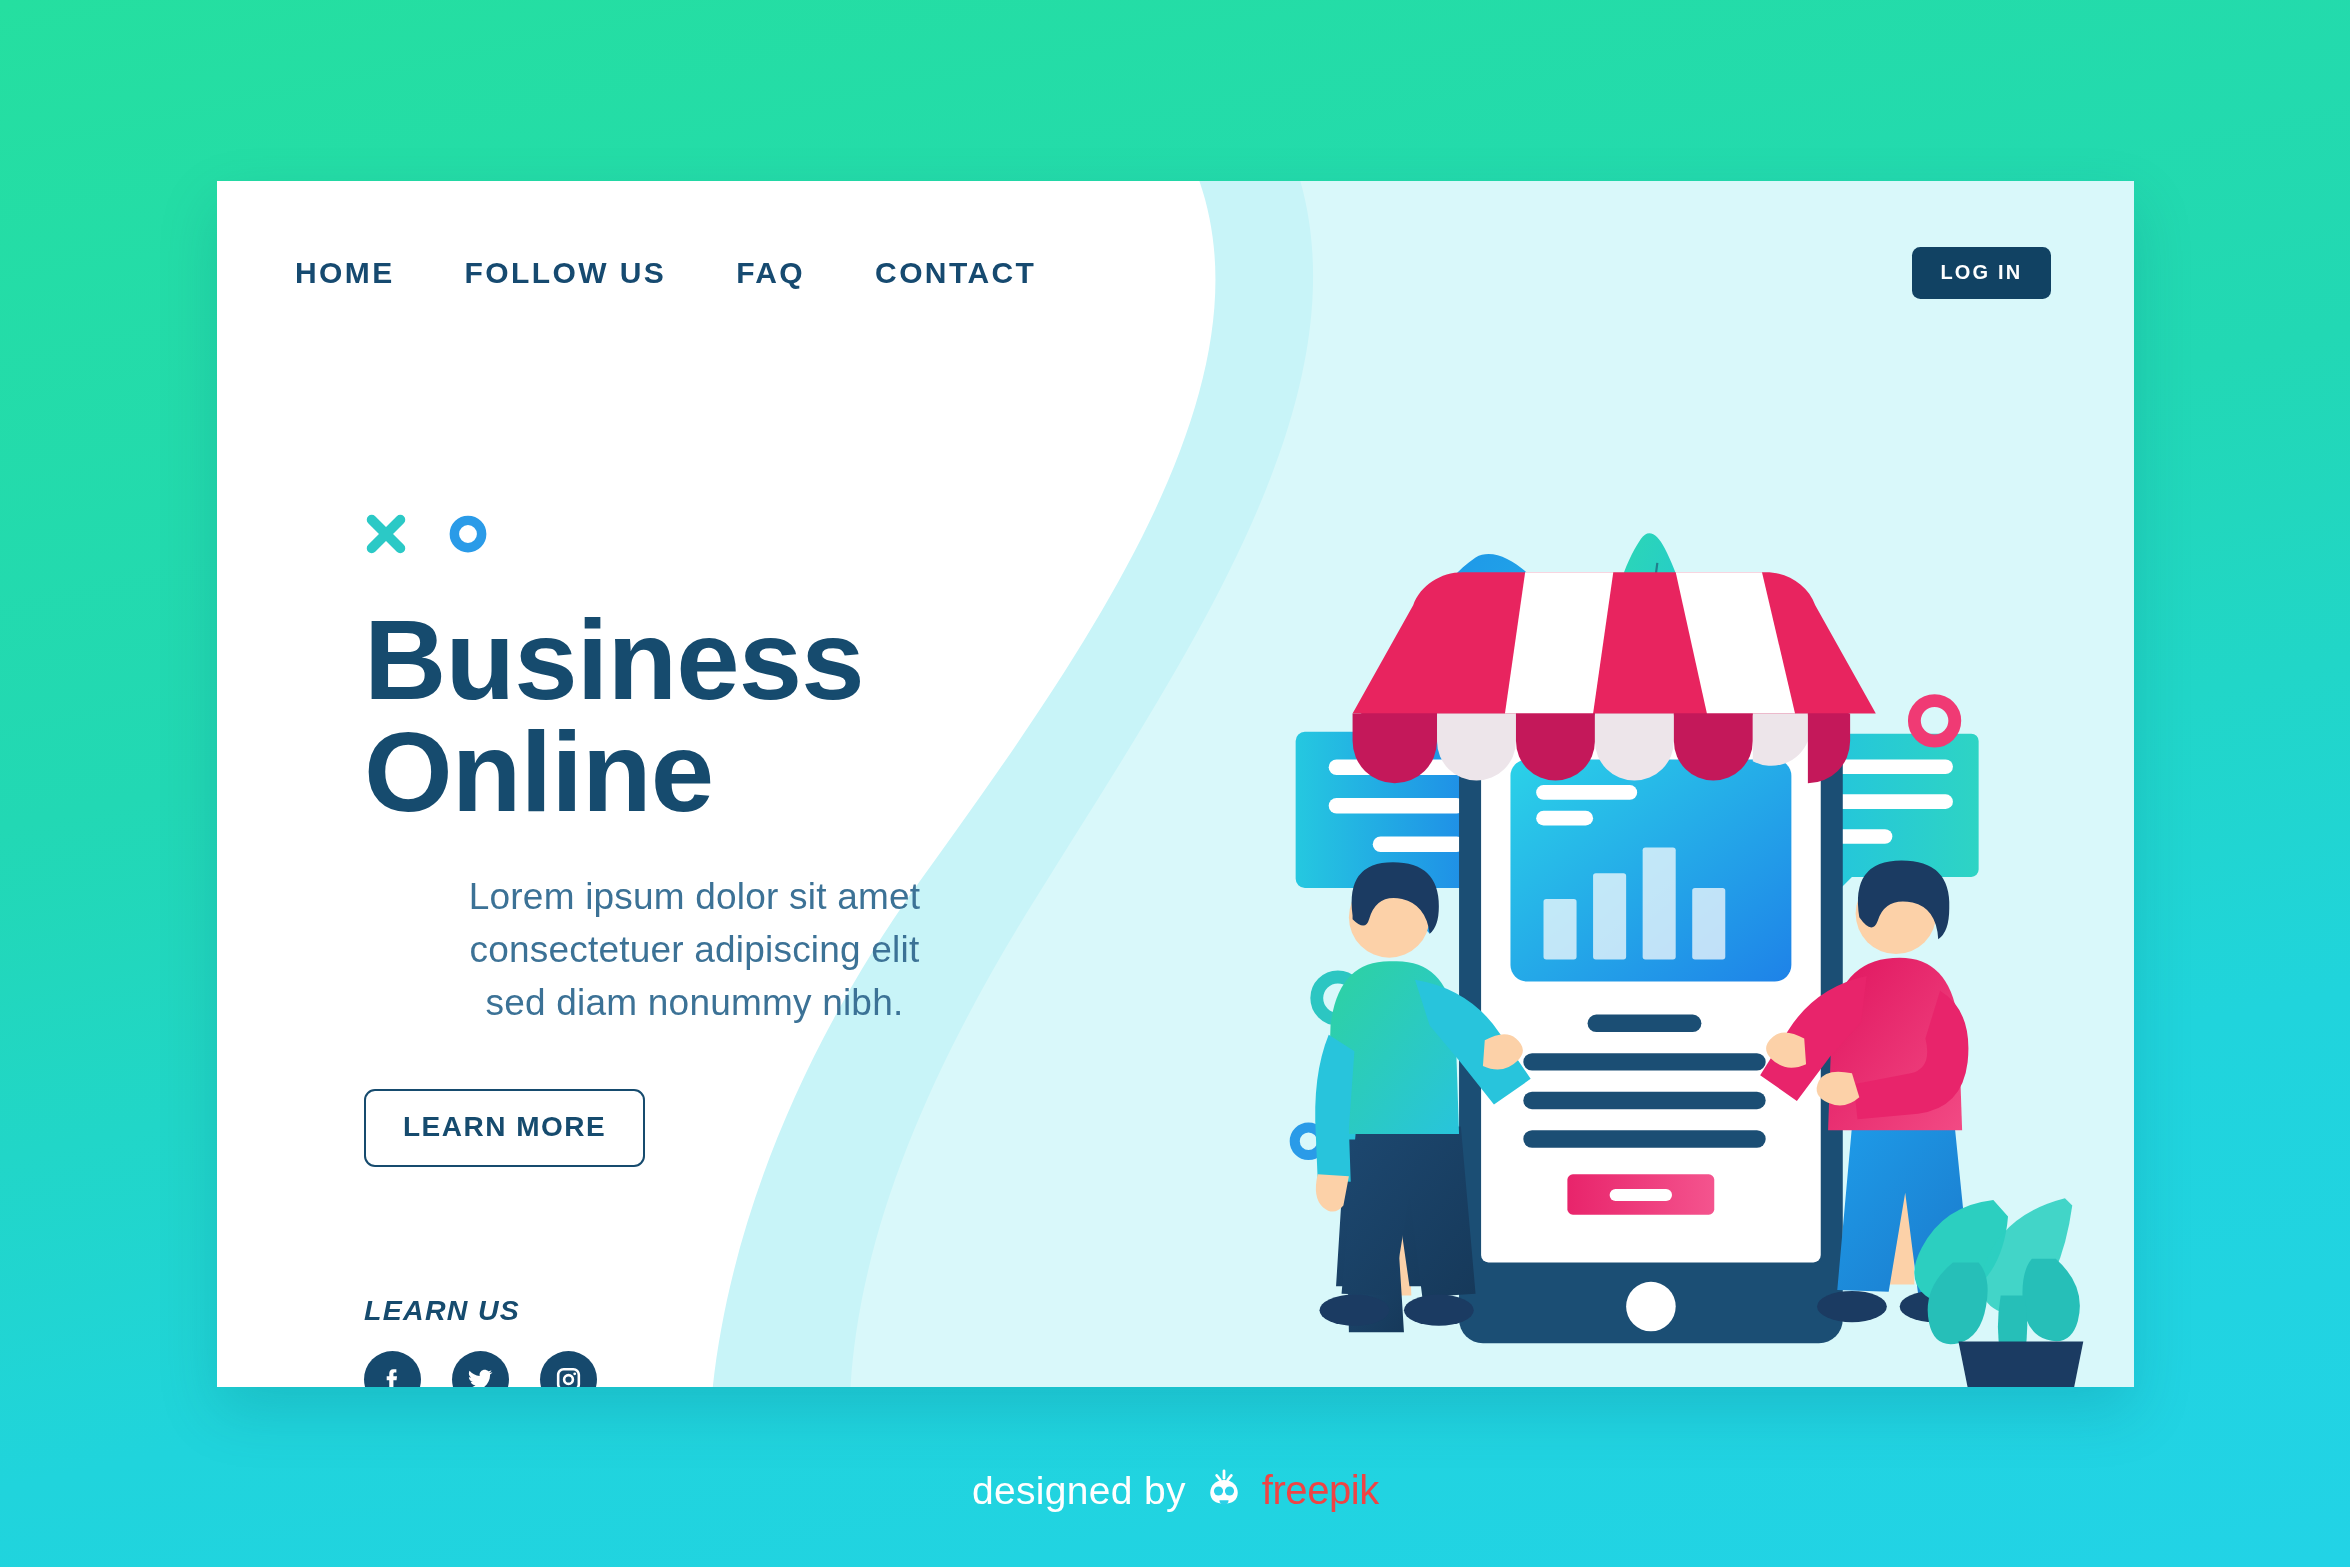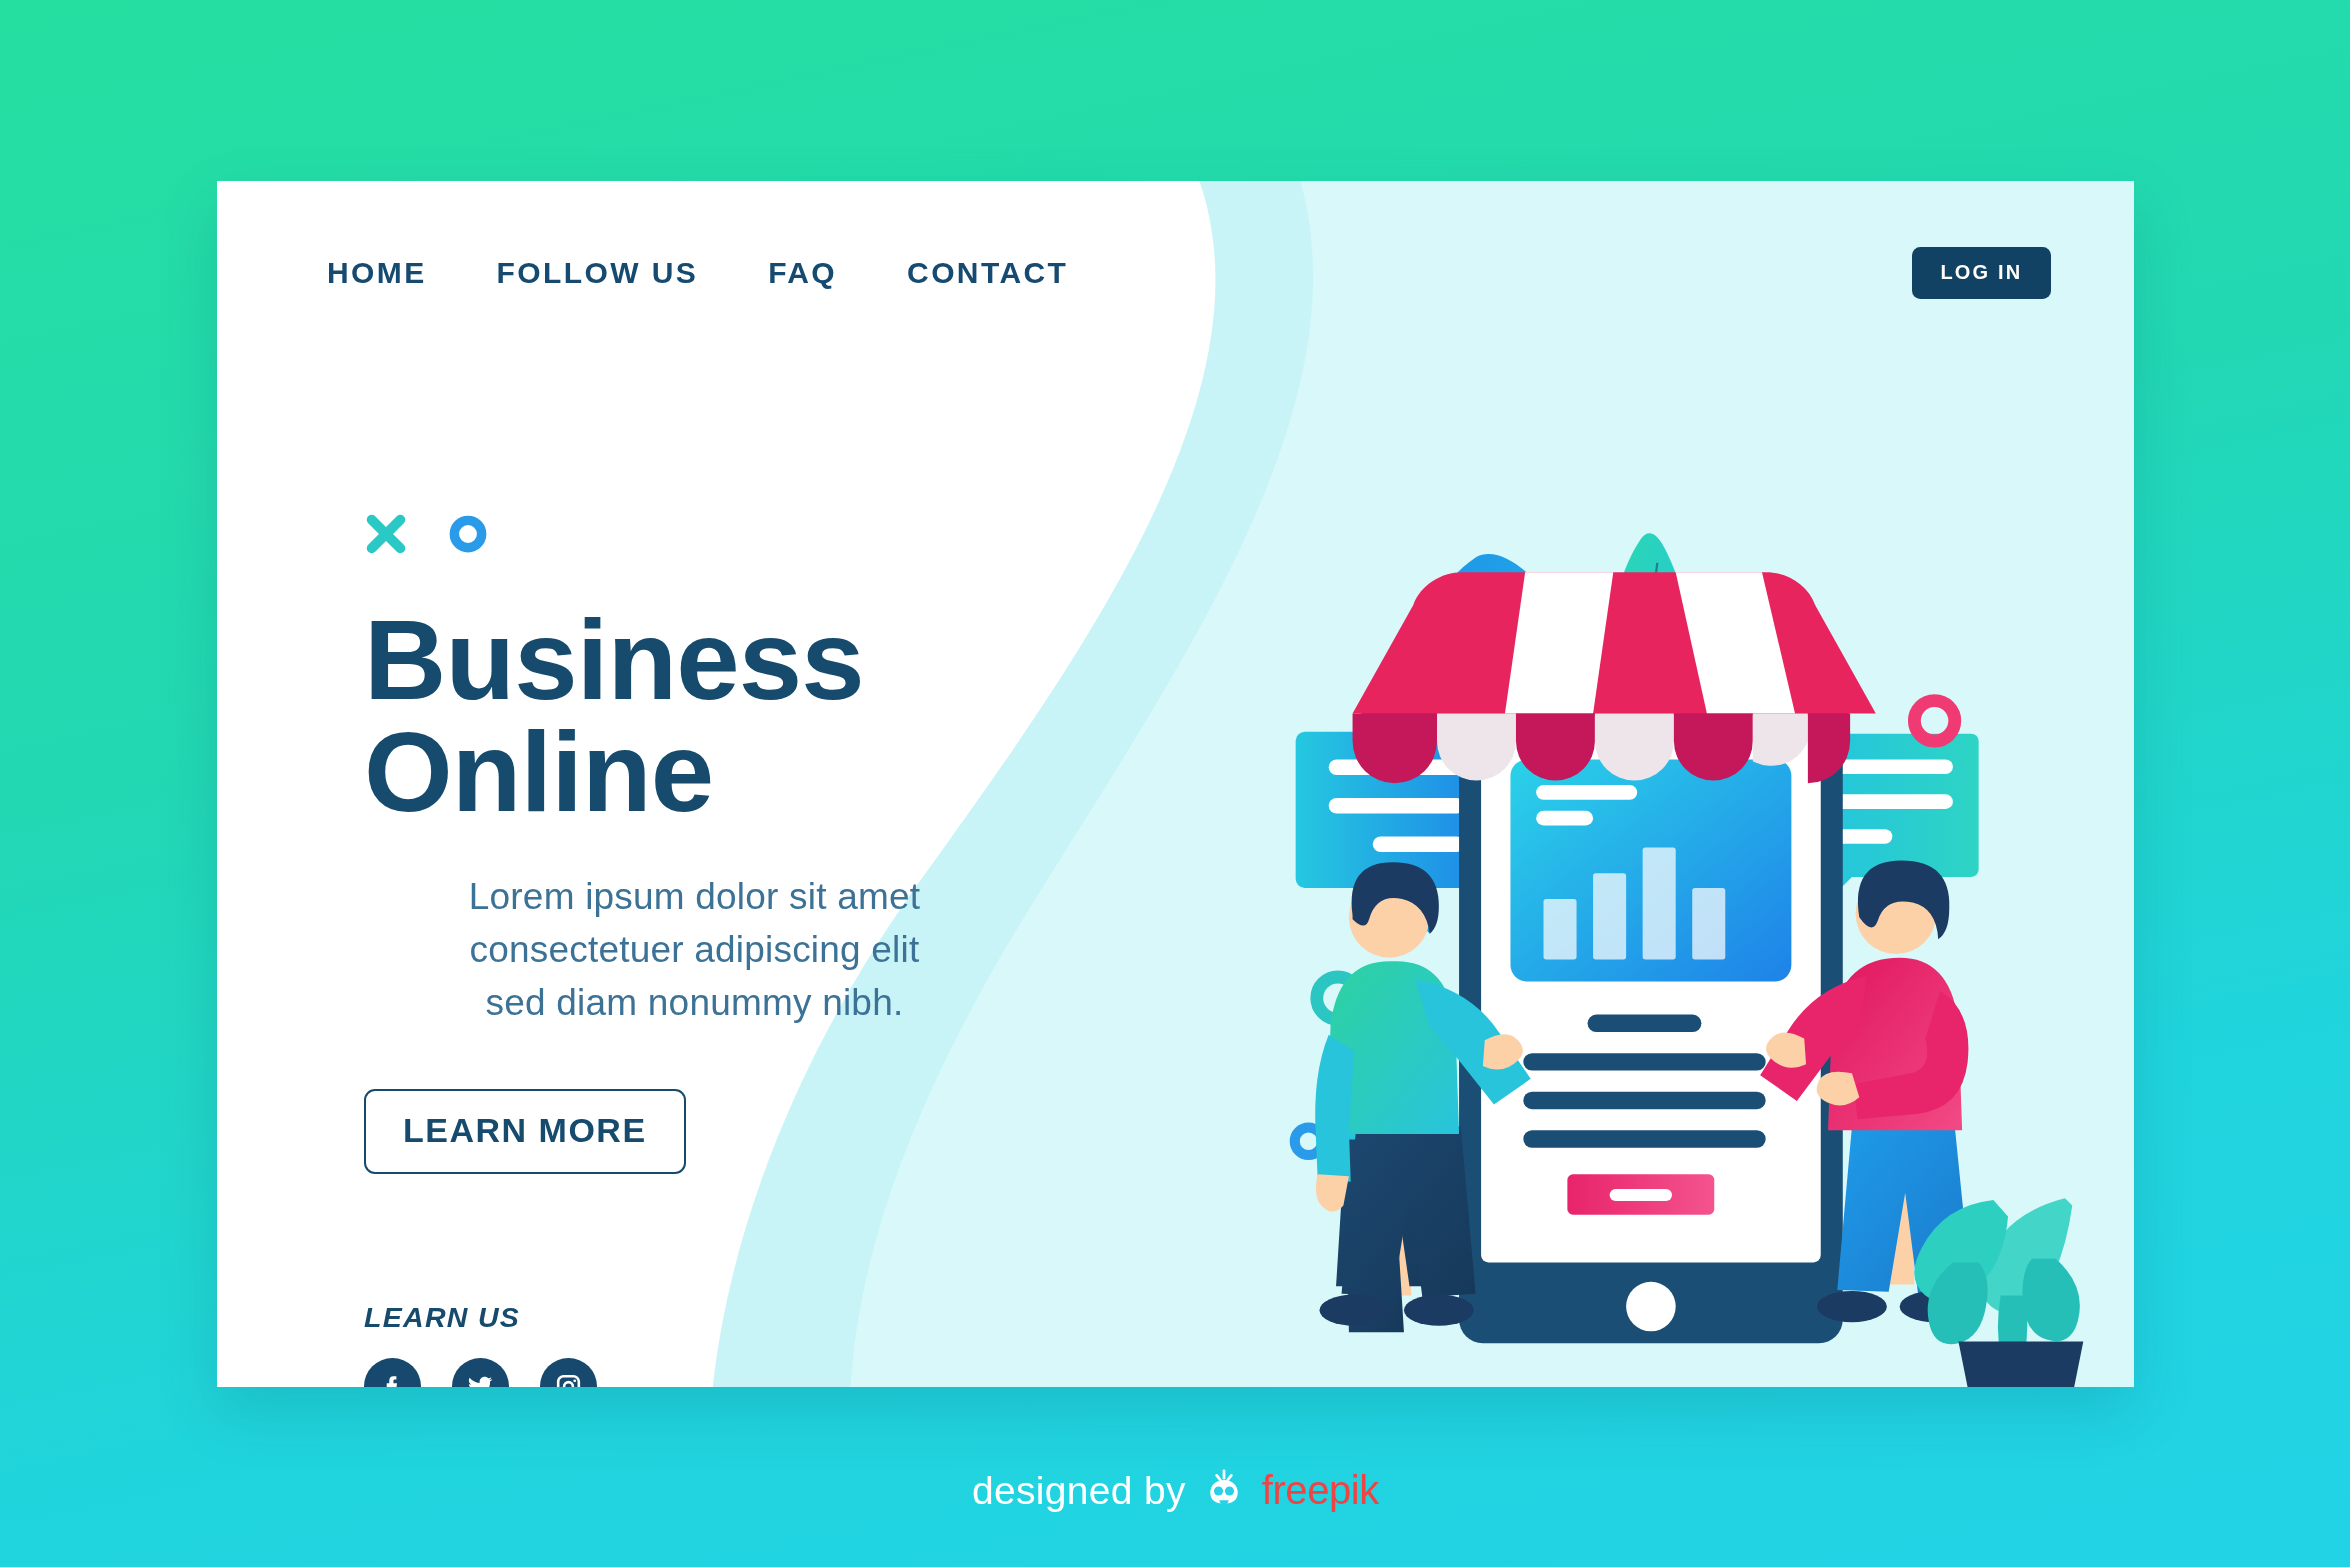--- a/index.html
+++ b/index.html
@@ -23,21 +23,21 @@
   .wave {
     position:absolute; inset:0;
     pointer-events:none;
   }
   .wave svg { width:100%; height:100%; display:block; }
 
   
   #nav {
     position:absolute; left:0; top:0; width:100%; height:184px;
     display:flex; align-items:center;
-    padding:0 83px 0 73px;
+    padding:0 83px 0 41px;
     z-index:12;
   }
   .nav-links { display:flex; gap:70px; margin-left:37px; }
   .nav-link {
     font-size:30px; font-weight:700; letter-spacing:2.4px;
     color:#164A70; text-decoration:none; white-space:nowrap;
     cursor:pointer;
   }
   #login-btn {
     margin-left:auto;
@@ -66,21 +66,21 @@
     margin-left:37px; margin-top:44px;
     font-size:37px; line-height:1.43; font-weight:400;
     color:#3C7296; letter-spacing:0.2px; white-space:pre-line;text-align:center;
   }
   #learn-more {
     margin-left:37px; margin-top:59px;
     display:inline-block;
     background:transparent; color:#164B6E;
     border:2.8px solid #164B6E; border-radius:11px;
     padding:20px 37px 22px;
-    font-size:34px; font-weight:700; letter-spacing:1.5px;
+    font-size:28px; font-weight:700; letter-spacing:1.5px;
     font-family:"Liberation Sans", sans-serif;
     cursor:pointer;
   }
   #follow-label {
     margin-left:37px; margin-top:127px;
     font-size:28.5px; font-weight:700; font-style:italic;
     letter-spacing:1.3px; color:#164B6E;
   }
   #socials { margin-left:37px; margin-top:24px; display:flex; gap:31px; }
   .social {

